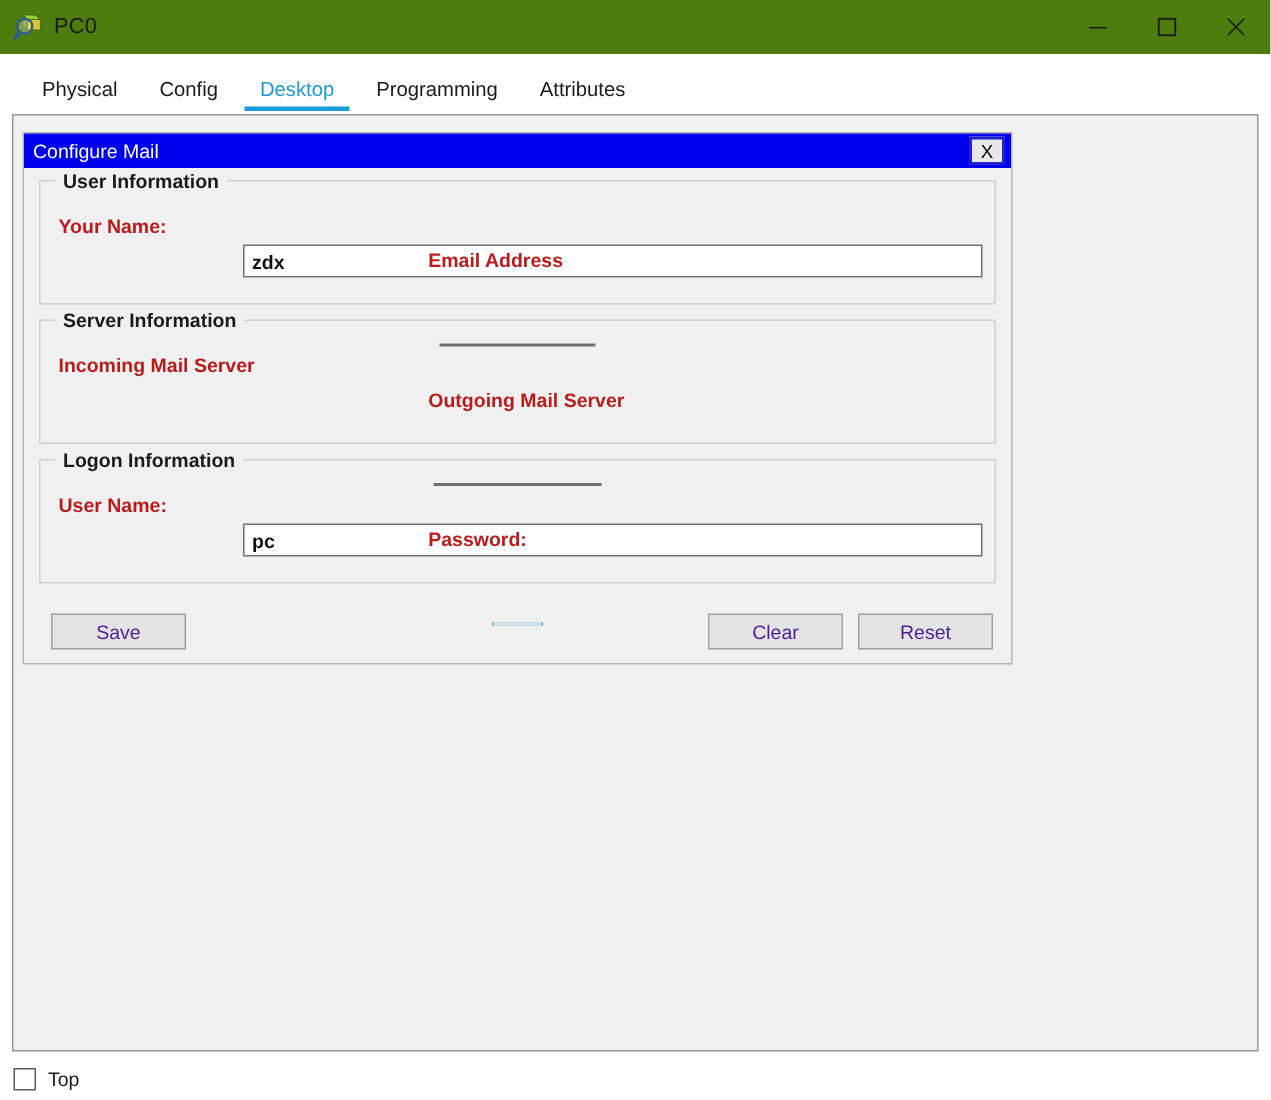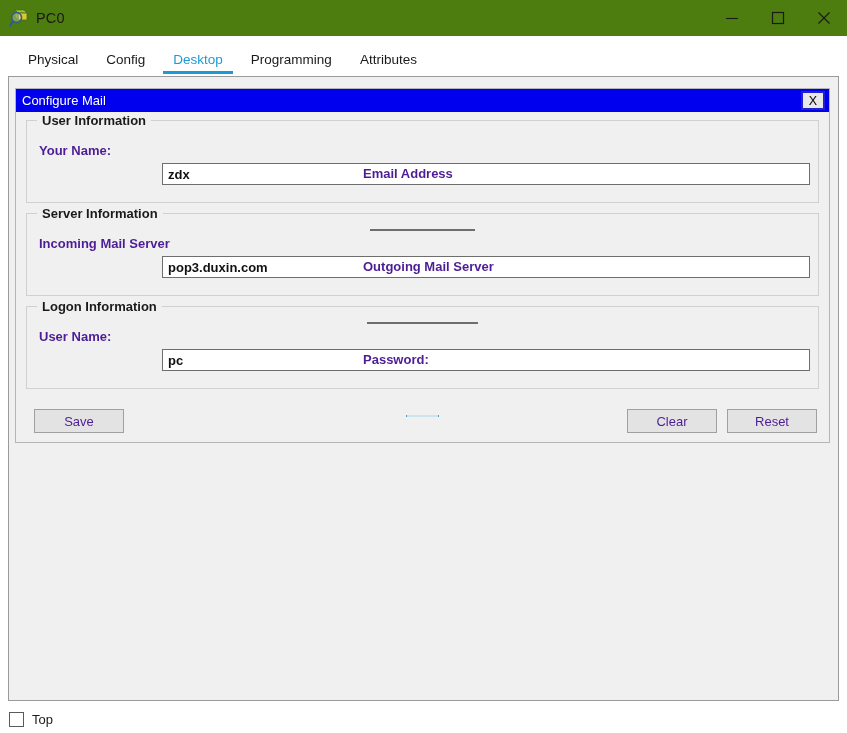--- a/index.html
+++ b/index.html
@@ -88,21 +88,21 @@
     width: 831px; height: 625px;
     background: #f0f0f0;
     border: 1px solid #9a9a9a;
     box-sizing: border-box;
   }
 
   
   .dialog {
     position: absolute;
     left: 6px; top: 11px;
-    width: 815px; height: 355px;
+    width: 660px; height: 355px;
     background: #f0f0f0;
     border: 1px solid #b5b5b5;
     box-sizing: border-box;
   }
   .dialog-titlebar {
     height: 23px;
     background: #0000ee;
     display: flex;
     align-items: center;
     justify-content: space-between;
@@ -151,21 +151,21 @@
 
   .field-row {
     display: flex;
     align-items: center;
     height: 26px;
     margin-bottom: 3px;
   }
   .field-row:last-child { margin-bottom: 0; flex-direction: column; }
   .field-label {
     font-size: 13px;
-    color: #4c1d95;
+    color: #b91c1c;
     white-space: nowrap;
     flex: none;
     padding-left: 4px;
   }
   .field-input {
     height: 22px;
     background: #ffffff;
     border: 1px solid #6e6e6e;
     box-sizing: border-box;
     display: flex;
@@ -305,21 +305,20 @@
           <span class="field-label lbl-user">Email Address</span>
           <span class="field-input">pc@duxin.com</span>
         </div>
       </div>
 
       <div class="group">
         <span class="group-title">Server Information</span>
 
         <div class="field-row">
           <span class="field-label lbl-server">Incoming Mail Server</span>
-          <span class="field-input">pop3.duxin.com</span>
         </div>
 
         <div class="field-row">
           <span class="field-label lbl-server">Outgoing Mail Server</span>
           <span class="field-input">smtp.duxin.com</span>
         </div>
       </div>
 
       <div class="group">
         <span class="group-title">Logon Information</span>

